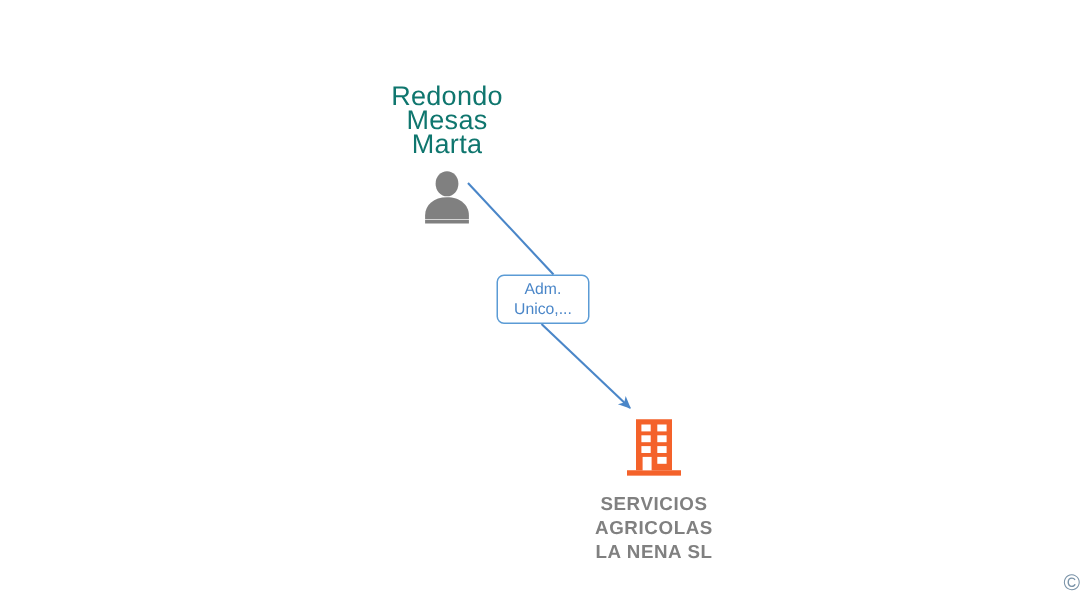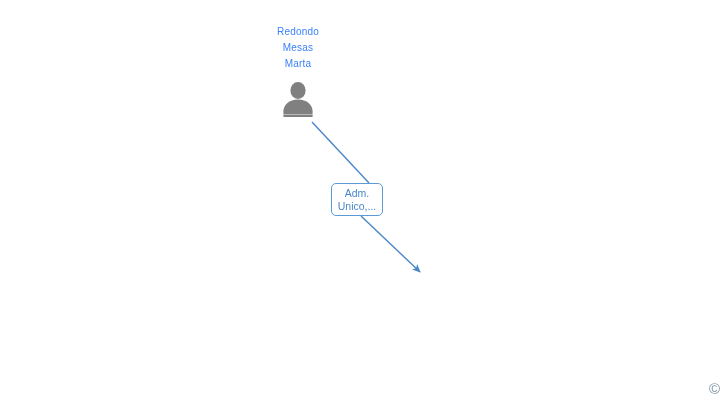--- a/index.html
+++ b/index.html
@@ -33,40 +33,41 @@
 
   
   .person-node {
     position: absolute;
     left: 228px;
     top: 24px;
     width: 140px;
     text-align: center;
   }
   .person-label {
-    font-size: 10px;
+    font-size: 18px;
     line-height: 16px;
-    color: #3b82f6;
+    color: #0f766e;
     letter-spacing: 0.2px;
     white-space: pre-line;
+    margin-top: 32px;
   }
   .person-icon-wrap {
     margin-top: 6px;
     height: 40px;
     display: flex;
     align-items: flex-end;
     justify-content: center;
   }
 
   
   .relation-box {
     position: absolute;
     left: 331px;
     top: 183px;
-    width: 52px;
+    width: 62px;
     height: 33px;
     box-sizing: border-box;
     border: 1px solid #5b9bd5;
     border-radius: 5px;
     background: #ffffff;
     display: flex;
     flex-direction: column;
     align-items: center;
     justify-content: center;
     padding-top: 1px;
@@ -160,18 +161,41 @@
         <rect x="5.4" y="34.6" width="29.2" height="2.4" fill="#808080"></rect>
       </svg>
     </div>
   </div>
 
   <div class="relation-box">
     <div class="relation-line">Adm.</div>
     <div class="relation-line">Unico,...</div>
   </div>
 
+  <div class="company-node">
+    <div class="company-icon-wrap">
+      <svg width="44" height="42" viewBox="0 0 44 42">
+
+        <rect x="10" y="1.5" width="24" height="34" fill="#f4622a"></rect>
+
+        <rect x="4" y="35.5" width="36" height="3.6" fill="#f4622a"></rect>
+
+        <rect x="13.6" y="5" width="6.2" height="4.6" fill="#ffffff"></rect>
+        <rect x="24.2" y="5" width="6.2" height="4.6" fill="#ffffff"></rect>
+        <rect x="13.6" y="12.2" width="6.2" height="4.6" fill="#ffffff"></rect>
+        <rect x="24.2" y="12.2" width="6.2" height="4.6" fill="#ffffff"></rect>
+        <rect x="13.6" y="19.4" width="6.2" height="4.6" fill="#ffffff"></rect>
+        <rect x="24.2" y="19.4" width="6.2" height="4.6" fill="#ffffff"></rect>
+
+        <rect x="14.4" y="26.6" width="6.0" height="8.9" fill="#ffffff"></rect>
+        <rect x="24.2" y="26.6" width="6.2" height="4.6" fill="#ffffff"></rect>
+      </svg>
+    </div>
+    <div class="company-label">SERVICIOS
+AGRICOLAS
+LA NENA  SL</div>
+  </div>
 
   <div class="watermark">
     <span class="wm-copy">©</span>
   </div>
 
 </div>
 
 </body></html>

